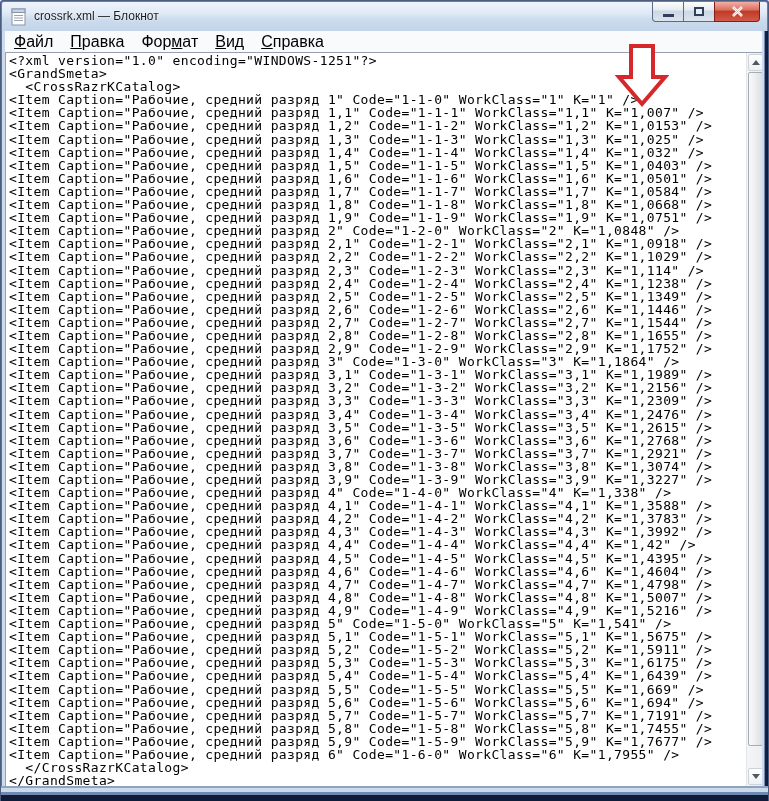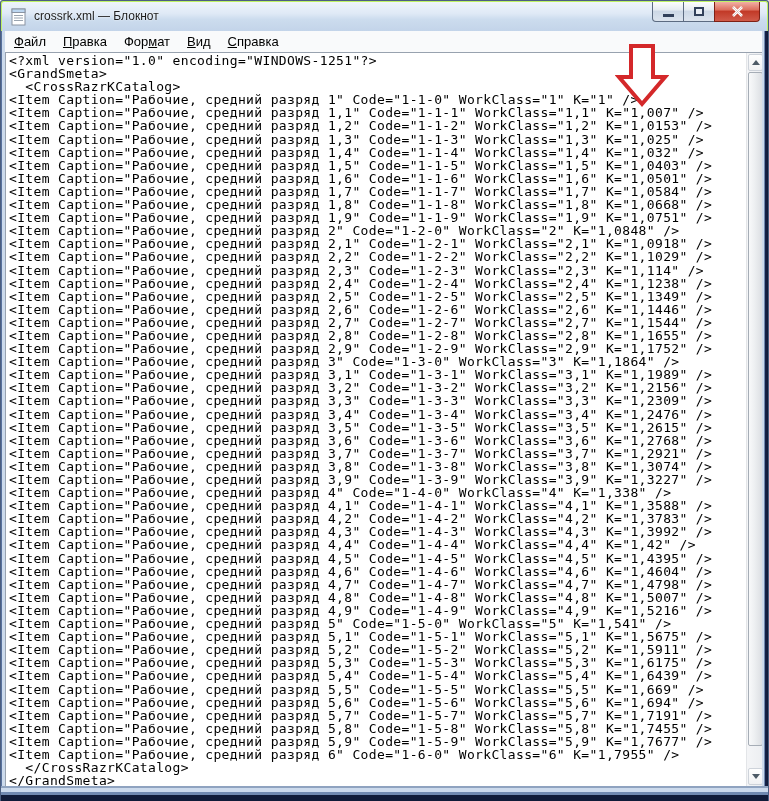--- a/index.html
+++ b/index.html
@@ -2,21 +2,21 @@
 <html><head>
 <meta charset="utf-8">
 <style>
   html,body { margin:0; padding:0; background:#fff; }
   * { box-sizing:border-box; }
   .window {
     position:relative; width:769px; height:801px;
     font-family:"Liberation Sans", sans-serif;
     border:1px solid #4b5e80; border-bottom:none;
     border-radius:3px 3px 0 0;
-    background:#bef264; overflow:hidden;
+    background:#8b5cf6; overflow:hidden;
   }
   
   .titlebar {
     position:absolute; top:1px; left:1px; right:1px; height:29px;
     background:linear-gradient(#eef4fb 0%, #dfe9f6 40%, #ccdcee 60%, #c3d4e9 100%);
     border-radius:2px 2px 0 0;
   }
   .doc-icon { position:absolute; left:9px; top:6px; width:15px; height:18px; }
   .title-text {
     position:absolute; left:32px; top:7px; font-size:12px; color:#1c1c1c;
@@ -34,21 +34,21 @@
   .cap-close {
     width:46px; border-radius:0 0 4px 0; border-color:#7e2015;
     background:linear-gradient(#f1b0a6 0%, #dd7160 40%, #c23a28 50%, #d05a49 100%);
   }
   .glyph-min { width:11px; height:3px; background:#31405a; margin-top:8px; }
   .glyph-max { width:10px; height:9px; border:2px solid #31405a; background:#e9eef5; }
   
   .menubar {
     position:absolute; top:30px; left:4px; right:6px; height:21px;
     background:#f9fafb; display:flex; align-items:center;
-    font-size:13px; color:#000; padding-left:2px;
+    font-size:16px; color:#000; padding-left:2px;
   }
   .menu-item { padding:2px 7px; margin-right:3px; white-space:nowrap; }
   .menu-item u { text-decoration:underline; }
   
   .textarea {
     position:absolute; top:51px; left:4px; width:759px; height:735px;
     background:#ffffff; border:1px solid #98a2af;
   }
   .textcontent {
     position:absolute; top:1px; left:3px; right:18px; bottom:0;

